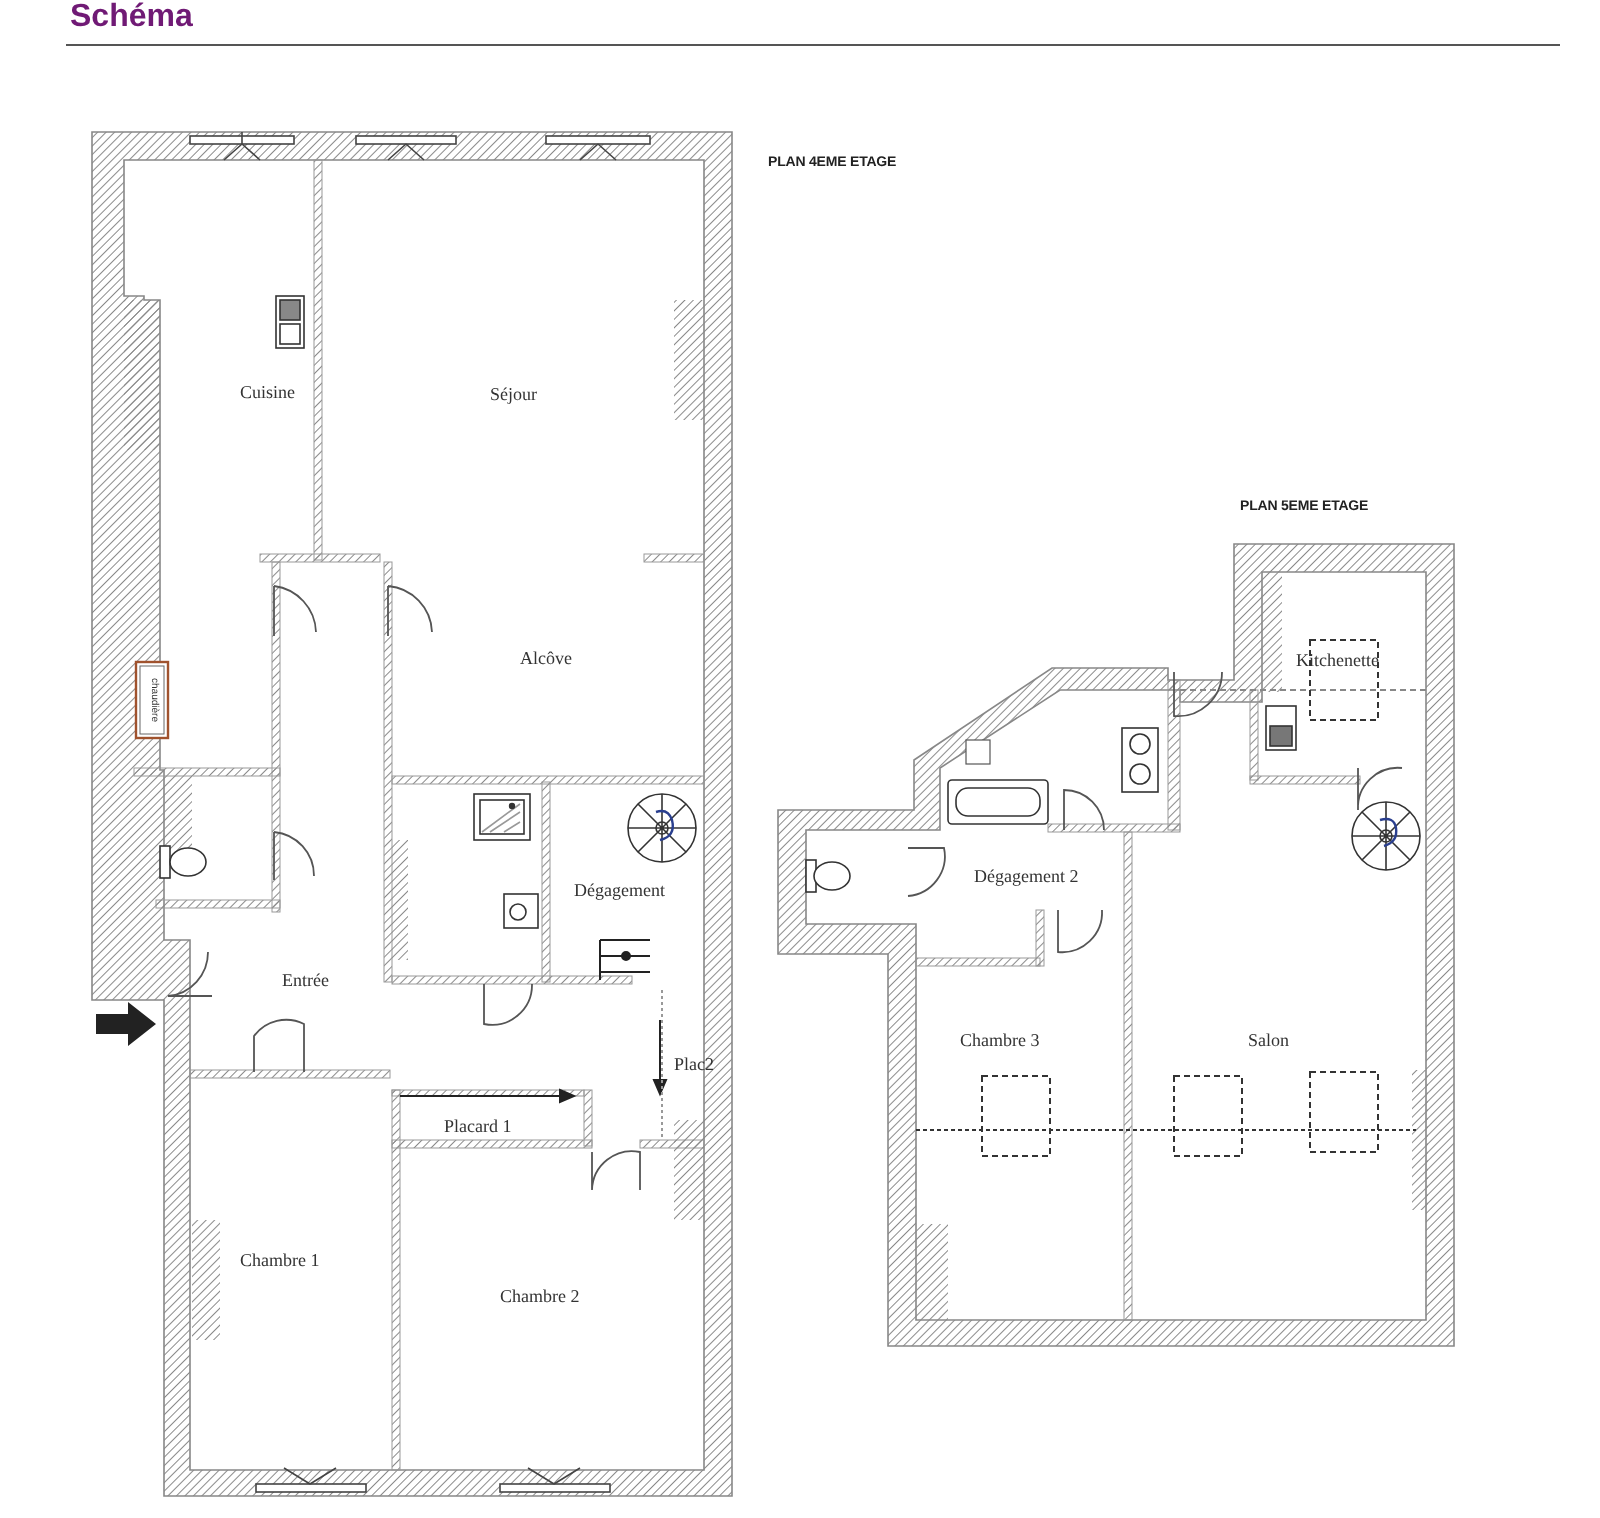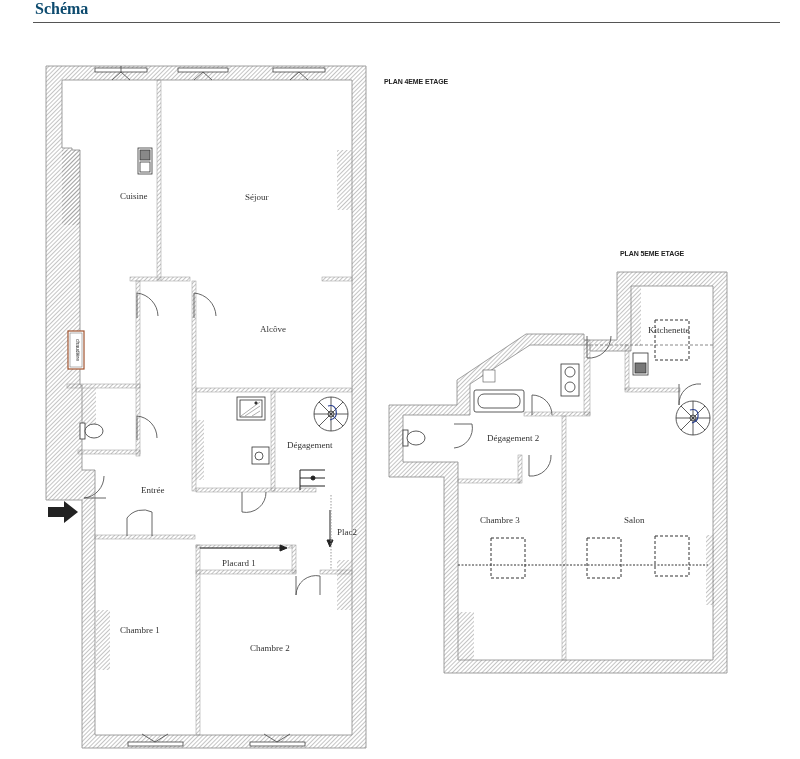--- a/index.html
+++ b/index.html
@@ -1,18 +1,18 @@
 <!DOCTYPE html>
 <html><head>
 <meta charset="utf-8">
 <style>
   html, body { margin: 0; padding: 0; background: #ffffff; }
   body { width: 800px; height: 759px; position: relative; overflow: hidden; font-family: "Liberation Sans", sans-serif; }
   .header { position: absolute; left: 33px; top: 0; width: 747px; height: 22px; border-bottom: 1px solid #555; }
-  .header-title { position: absolute; left: 2px; top: 0px; font-size: 16px; font-weight: bold; color: #0c4a6e; font-family: Liberation Serif, serif; }
+  .header-title { position: absolute; left: 2px; top: 0px; font-size: 16px; font-weight: bold; color: #701a75; font-family: Liberation Sans, sans-serif; }
   .plan-title { position: absolute; font-size: 7px; font-weight: bold; color: #222; font-family: "Liberation Sans", sans-serif; letter-spacing: -0.1px; }
   svg { position: absolute; left: 0; top: 0; }
   .room-label { font-family: "Liberation Serif", serif; font-size: 9px; fill: #333; }
 </style>
 </head>
 <body>
 
 <div class="header">
   <span class="header-title">Schéma</span>
 </div>

